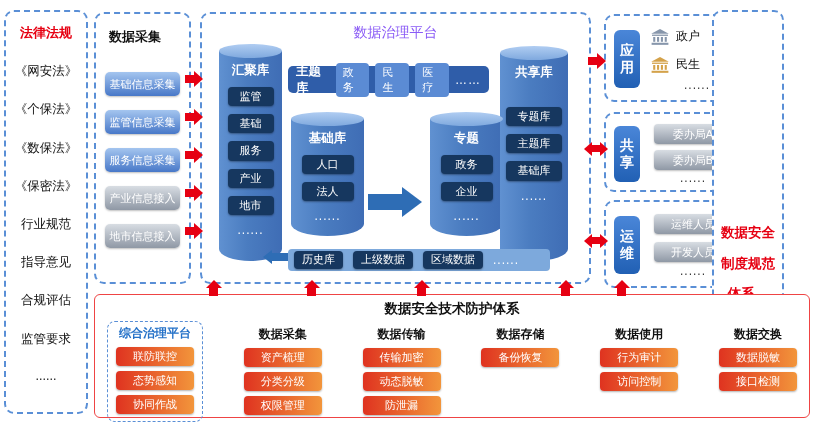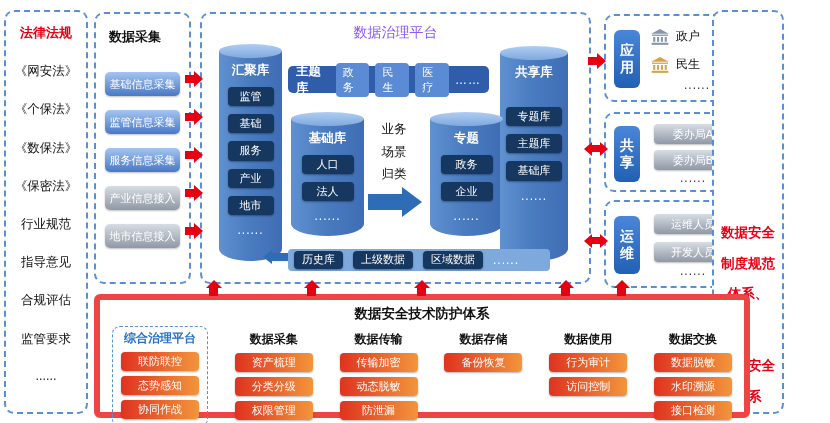--- a/index.html
+++ b/index.html
@@ -67,21 +67,21 @@
   .bank-gold { color:#d4a24a; }
   .dots-k { position:absolute; color:#333; font-size:12px; letter-spacing:1px; }
   .btn-gray2 { position:absolute; width:78px; height:20px; background:linear-gradient(180deg,#d8dde3,#8f98a5); border-radius:4px; color:#fff; font-size:11px; display:flex; align-items:center; justify-content:center; box-shadow:0 1px 2px rgba(0,0,0,.25); }
 
   
   .right-panel { left:712px; top:10px; width:72px; height:404px; display:flex; flex-direction:column; align-items:center; justify-content:flex-end; }
   .rp-line { color:#e60012; font-weight:bold; font-size:13.5px; line-height:2.25; text-align:center; }
   .rp-gap { margin-top:42px; }
 
   
-  .sec-panel { position:absolute; left:94px; top:294px; width:656px; height:124px; border:6px solid #ef4444; border-radius:6px; background:#fff; }
+  .sec-panel { position:absolute; left:94px; top:294px; width:716px; height:124px; border:1px solid #ef4444; border-radius:6px; background:#fff; }
   .sec-main-title { text-align:center; font-size:13.5px; font-weight:bold; color:#111; margin-top:5px; }
   .sec-row { display:flex; justify-content:space-between; align-items:flex-start; padding:0 12px; margin-top:3px; }
   .sec-group { display:flex; flex-direction:column; align-items:center; gap:5px; padding-top:5px; }
   .sec-group-wrap { border:1.5px dashed #5a8fd6; border-radius:8px; padding:3px 8px 7px; }
   .sec-group-wrap .sec-group { padding-top:0; }
   .sec-title { font-weight:bold; font-size:12px; color:#111; }
   .sec-title.blue { color:#2471c8; }
   .btn-orange { width:78px; height:19px; background:linear-gradient(90deg,#df3320,#f2953b); border-radius:4px; color:#fff; font-size:11px; display:flex; align-items:center; justify-content:center; box-shadow:0 1px 2px rgba(0,0,0,.3); }
 </style>
 </head>
@@ -150,21 +150,20 @@
       <div class="cyl-top"></div>
       <div class="cyl-body"></div>
       <div class="cyl-content gap8">
         <div class="cyl-label">基础库</div>
         <div class="pill-navy" style="width:52px">人口</div>
         <div class="pill-navy" style="width:52px">法人</div>
         <div class="dots-w">......</div>
       </div>
     </div>
 
-    <div class="scenario">业务场景归类</div>
     <div class="big-arrow"></div>
 
     <div class="cyl" style="left:228px;top:98px;width:73px;height:124px">
       <div class="cyl-top"></div>
       <div class="cyl-body"></div>
       <div class="cyl-content gap8">
         <div class="cyl-label">专题</div>
         <div class="pill-navy" style="width:52px">政务</div>
         <div class="pill-navy" style="width:52px">企业</div>
         <div class="dots-w">......</div>
@@ -297,20 +296,19 @@
 
       <div class="sec-group">
         <div class="sec-title">数据使用</div>
         <div class="btn-orange">行为审计</div>
         <div class="btn-orange">访问控制</div>
       </div>
 
       <div class="sec-group">
         <div class="sec-title">数据交换</div>
         <div class="btn-orange">数据脱敏</div>
-        <div class="btn-orange">水印溯源</div>
         <div class="btn-orange">接口检测</div>
       </div>
 
     </div>
   </div>
 
 </div>
 
 </body></html>

